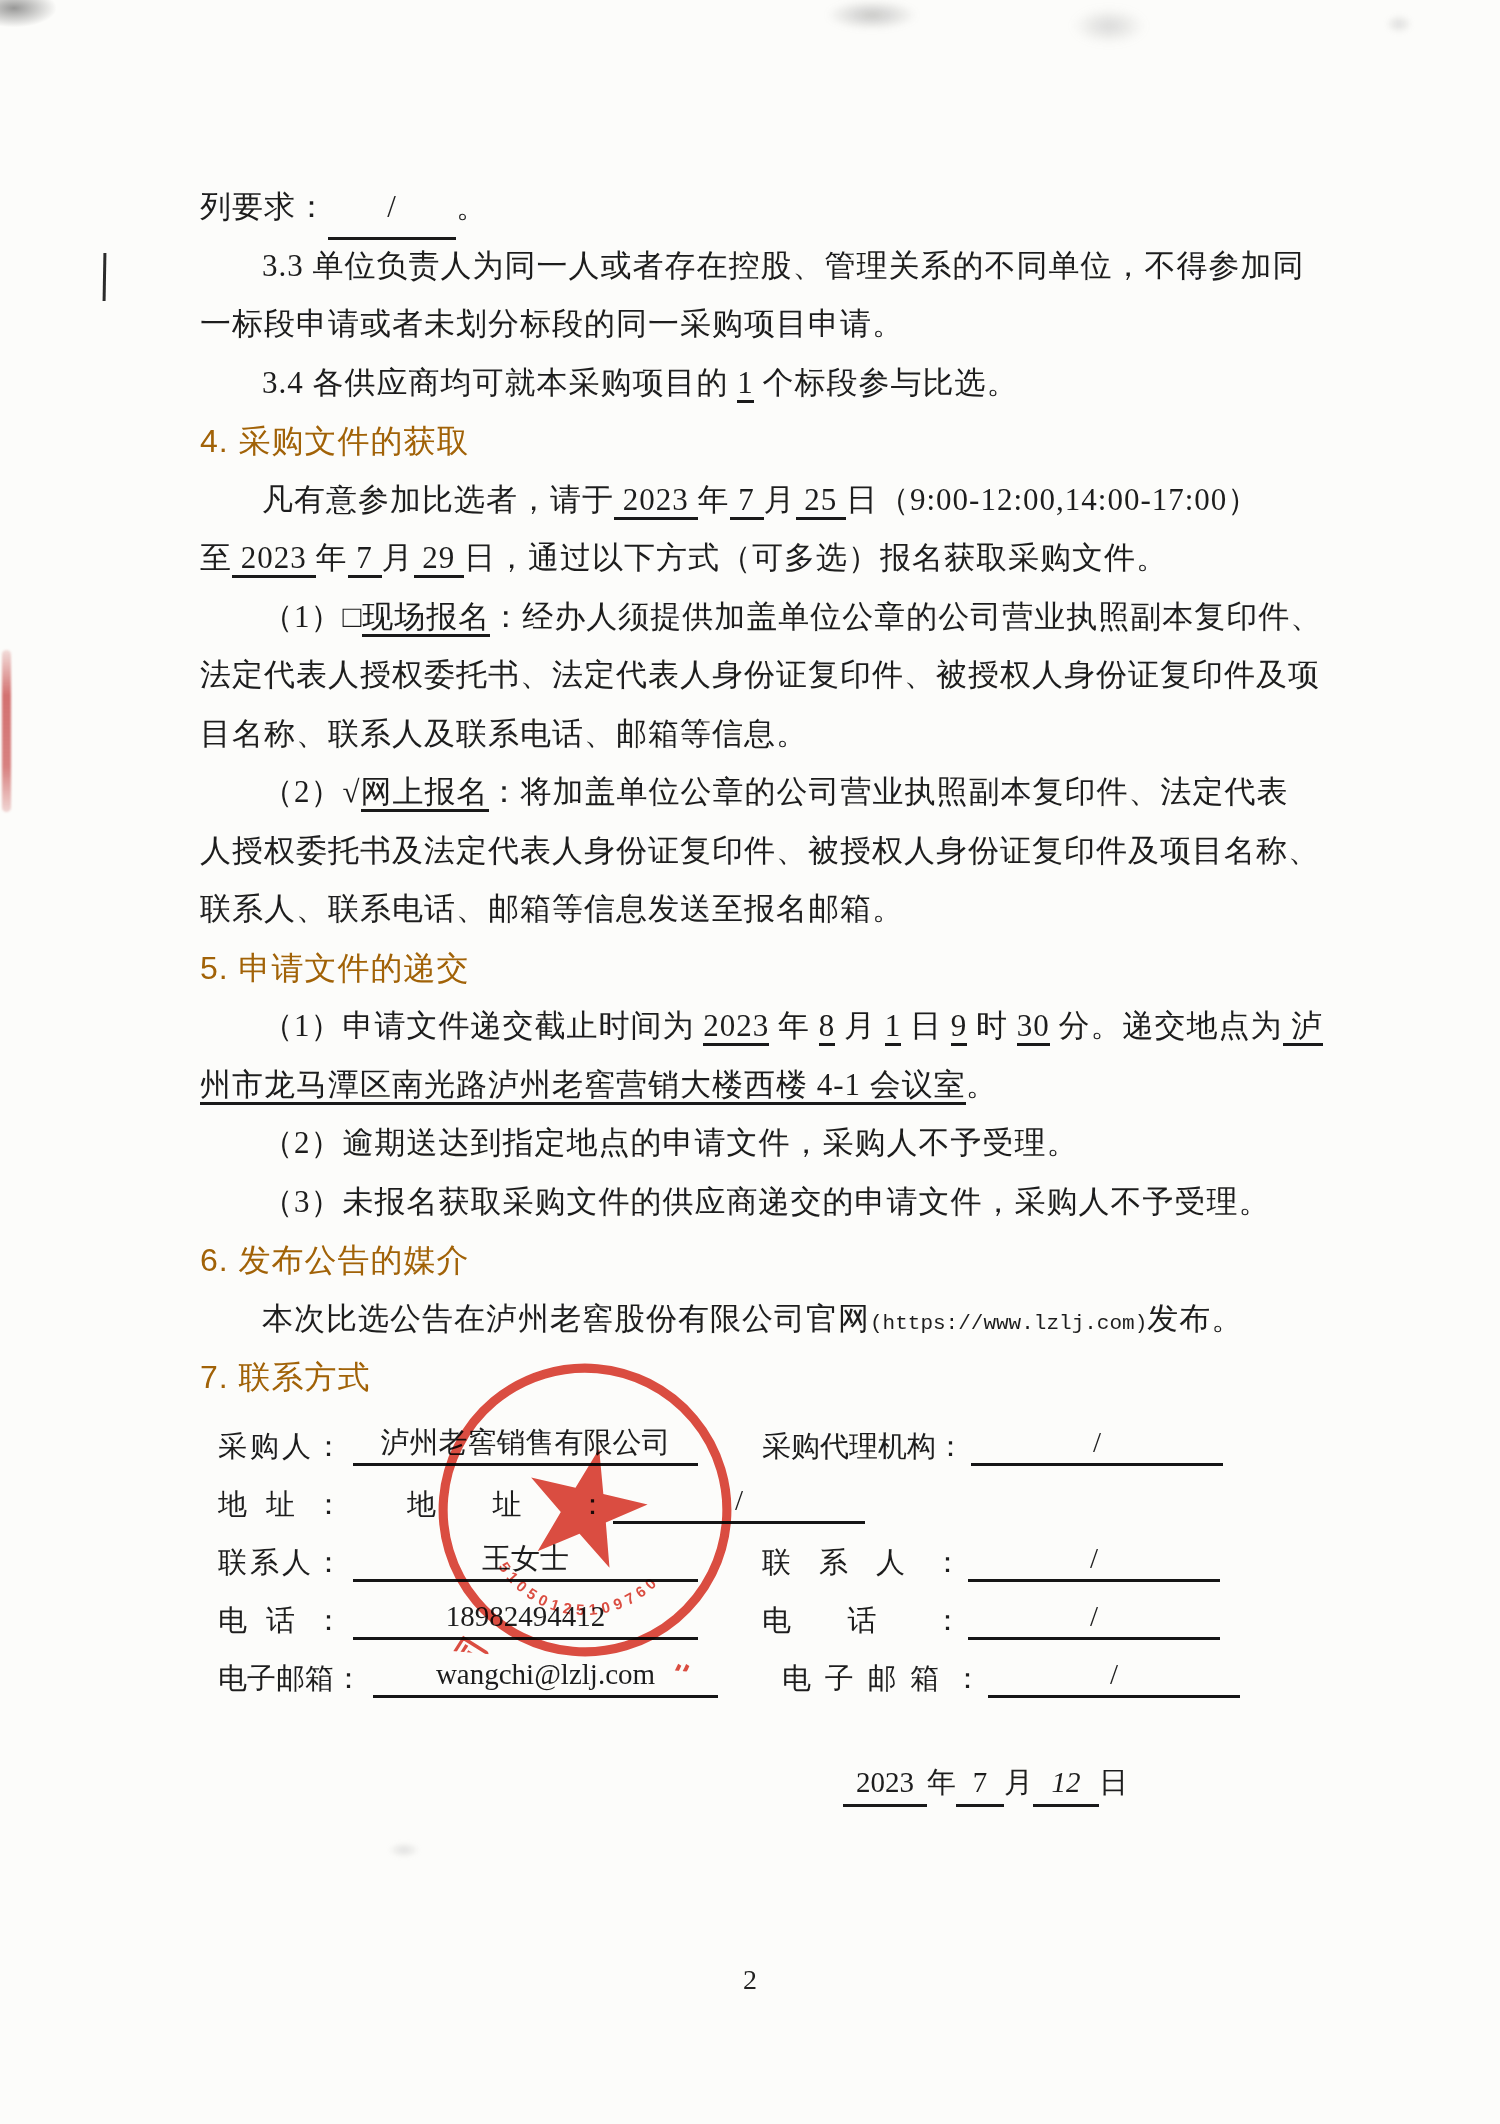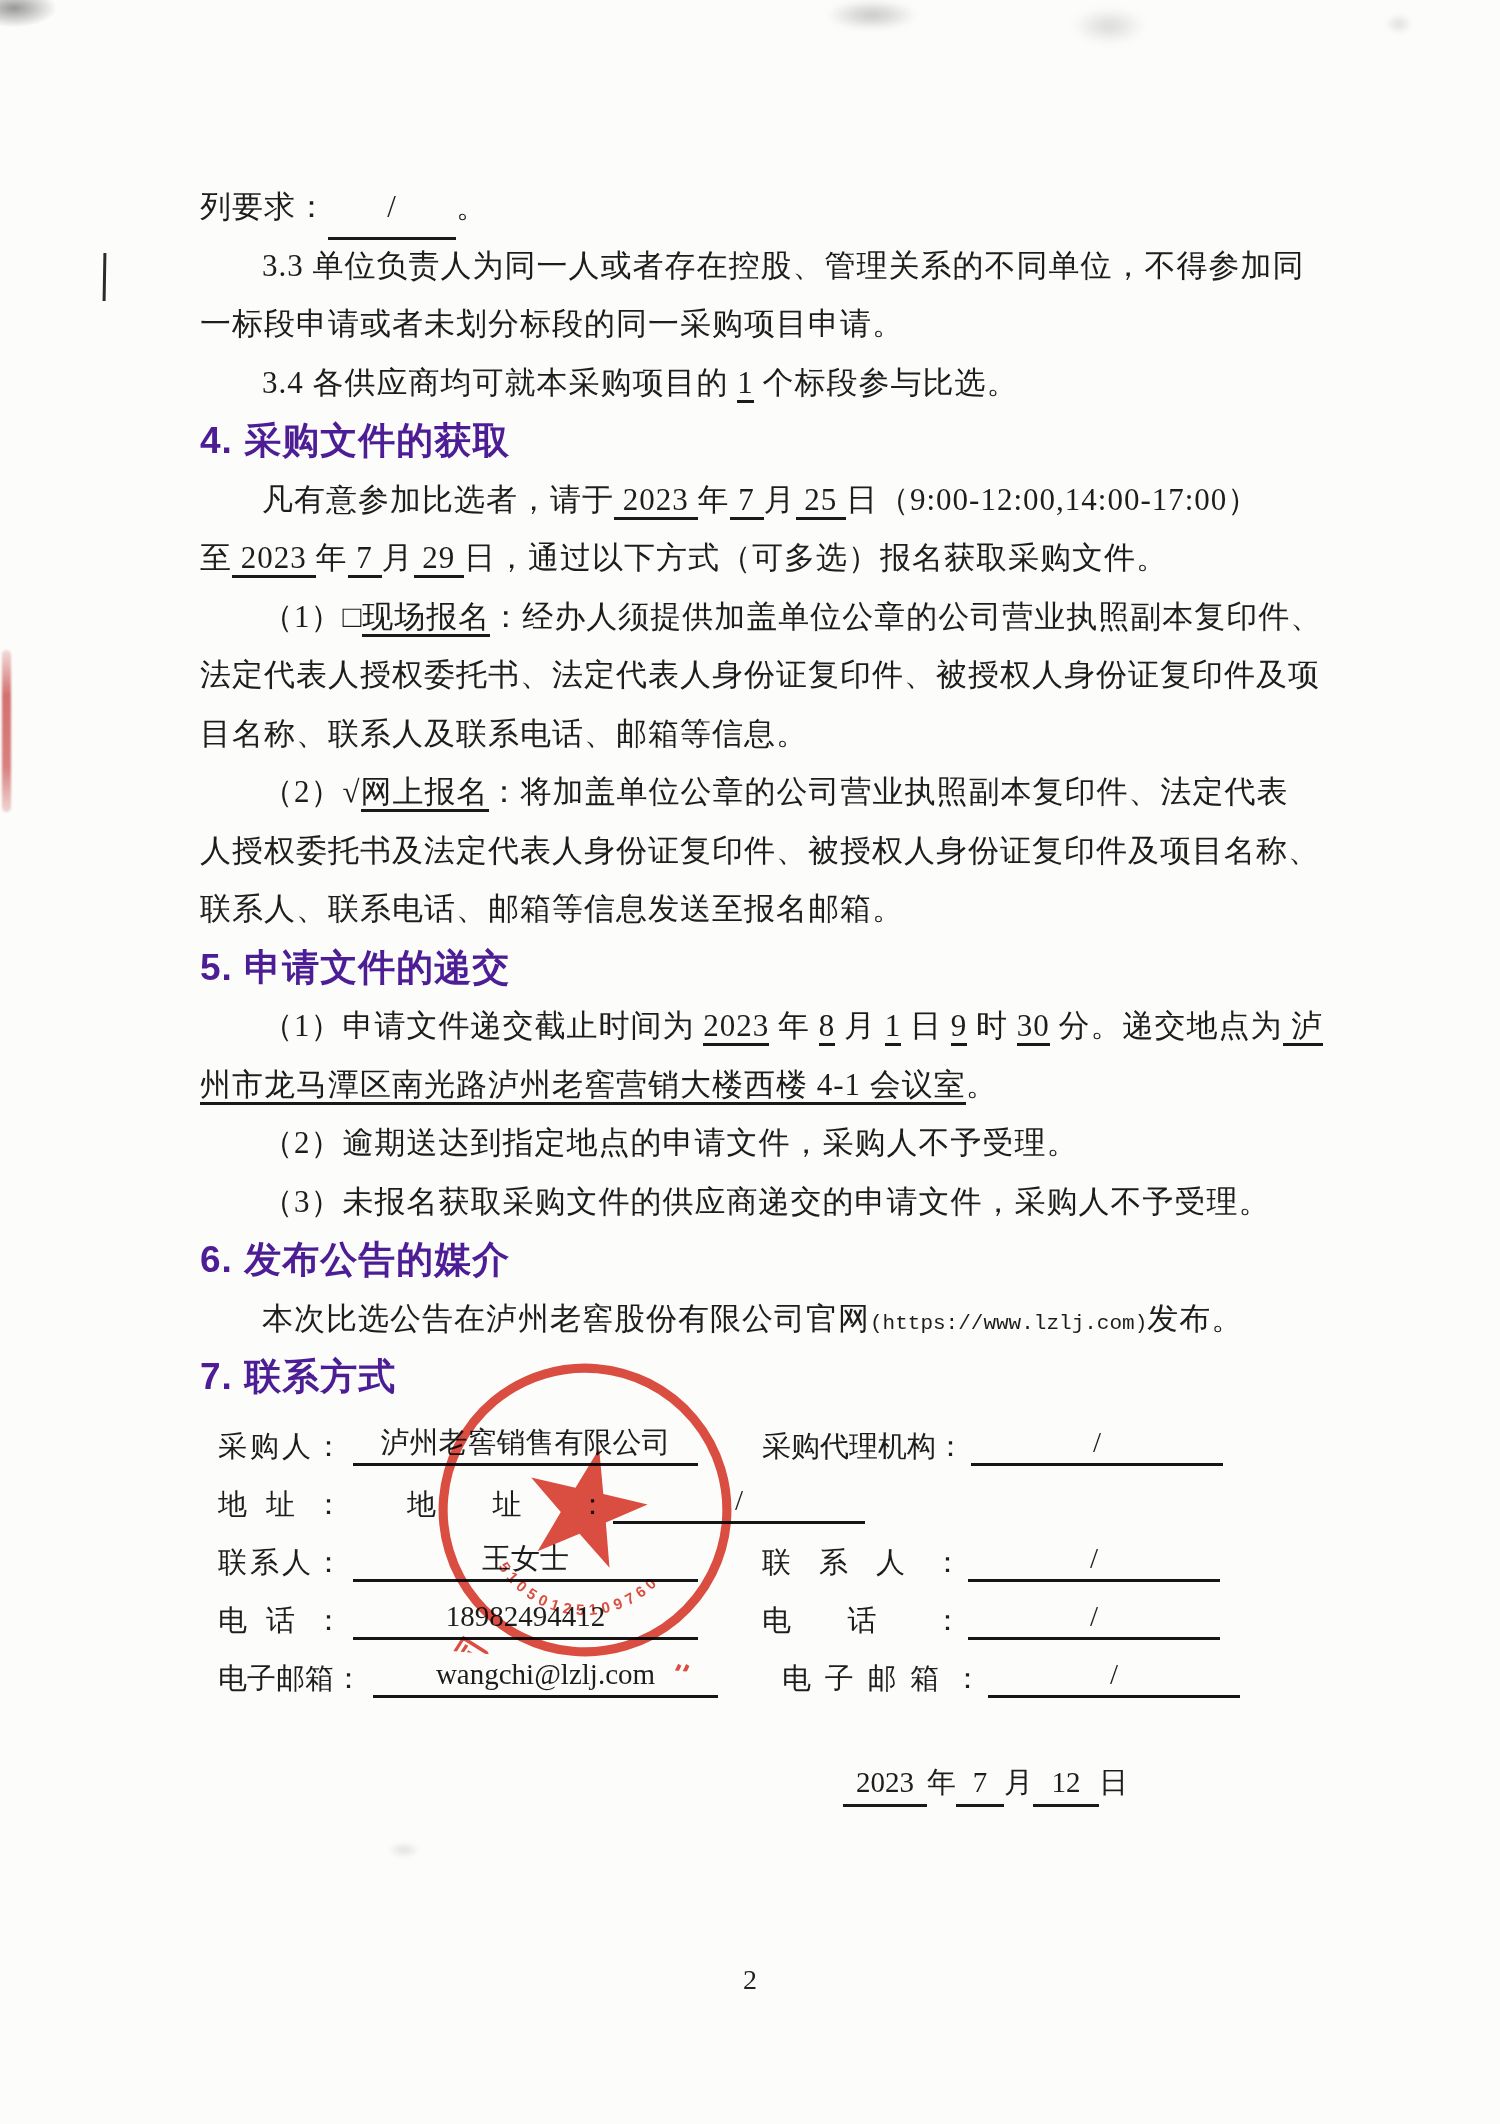--- a/index.html
+++ b/index.html
@@ -9,21 +9,21 @@
     font-family:"Liberation Serif","DejaVu Serif",serif;
     color:#1d1d1d;
   }
   
   .flow{position:absolute;left:168px;top:178px;width:1110px;margin-left:32px;}
   .line{
     height:58.5px;line-height:58.5px;font-size:31px;
     white-space:pre;letter-spacing:1px;
   }
   .line.heading{
-    font-weight:700;font-size:37px;color:#4c1d95;
+    font-weight:400;font-size:32px;color:#a16207;
     font-family:"Liberation Sans","DejaVu Sans",sans-serif;
   }
   .line.indent{padding-left:62px;}
   .u{border-bottom:3px solid #1a1a1a;}
   .blank{
     display:inline-block;min-width:128px;text-align:center;
     border-bottom:3px solid #1a1a1a;
   }
   .mono{font-family:"Liberation Mono","DejaVu Sans Mono",monospace;font-size:21px;letter-spacing:0;}
   
@@ -39,21 +39,21 @@
   .cvalue.lft{width:345px;margin-left:10px;}
   .cvalue.rgt{width:252px;margin-left:6px;}
   
   .dateline{
     position:absolute;top:1760px;left:168px;width:1110px;box-sizing:border-box;
     text-align:right;padding-right:150px;font-size:29px;line-height:44px;white-space:pre;
   }
   .dateline .ub{display:inline-block;text-align:center;border-bottom:3px solid #1a1a1a;}
   .ub.yr{min-width:84px;}
   .ub.mo{min-width:48px;}
-  .ub.dy{min-width:66px;}
+  .ub.dy{min-width:66px;font-style:italic;}
   
   .pagenum{position:absolute;top:1964px;left:0;width:1500px;text-align:center;font-size:28px;color:#222;}
   
   .stamp{
     position:absolute;left:433px;top:1358px;width:304px;height:304px;
     mix-blend-mode:multiply;opacity:.88;z-index:5;transform:rotate(5deg);
   }
   
   .artifact{position:absolute;pointer-events:none;}
   .tickmark{left:103px;top:253px;width:3px;height:48px;background:#2b2b2b;transform:rotate(1deg);}

